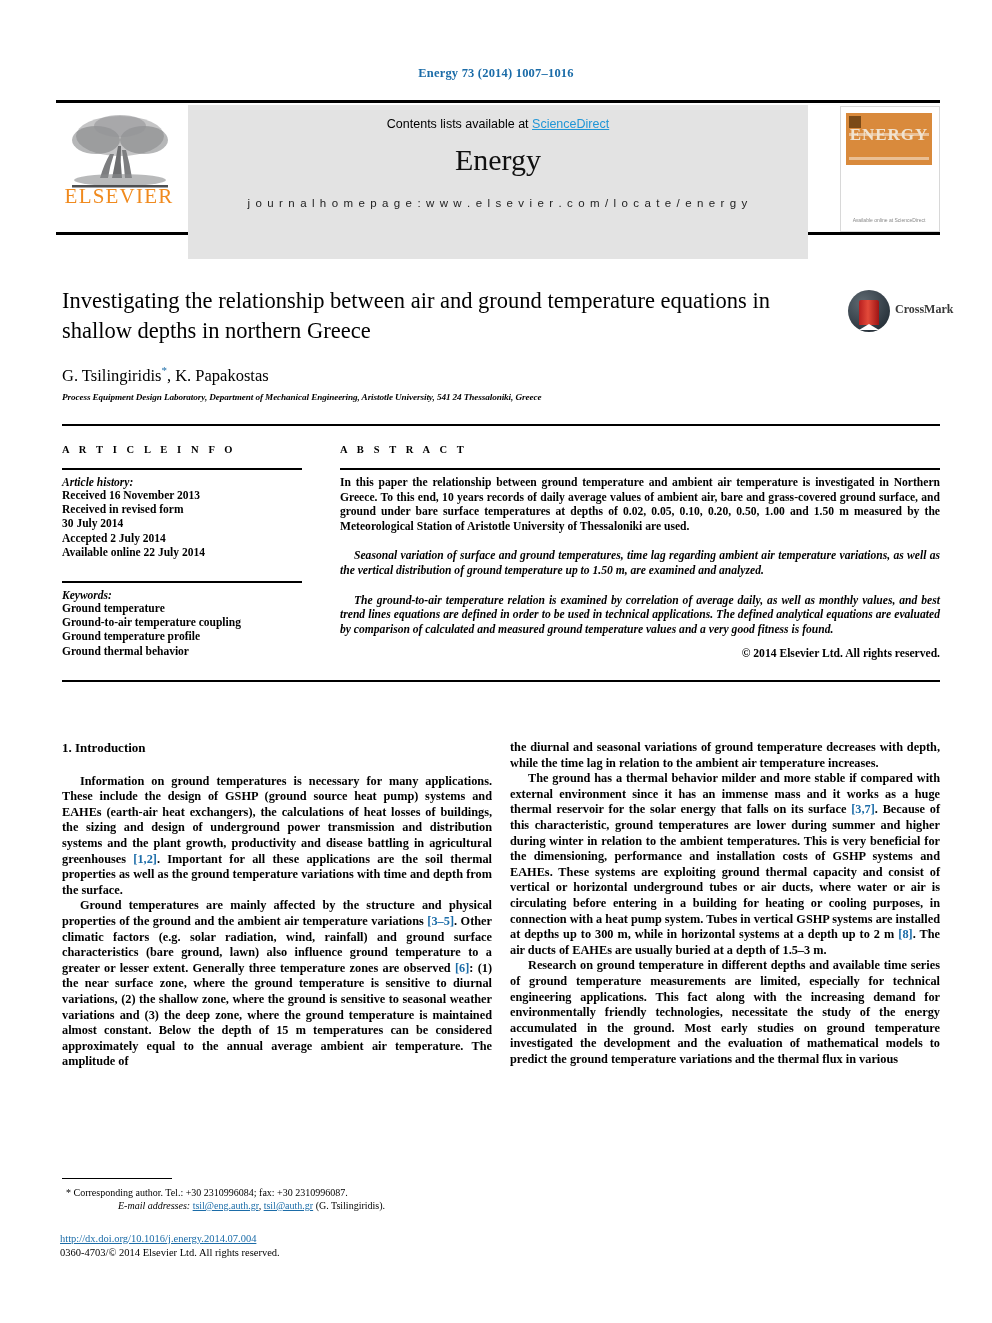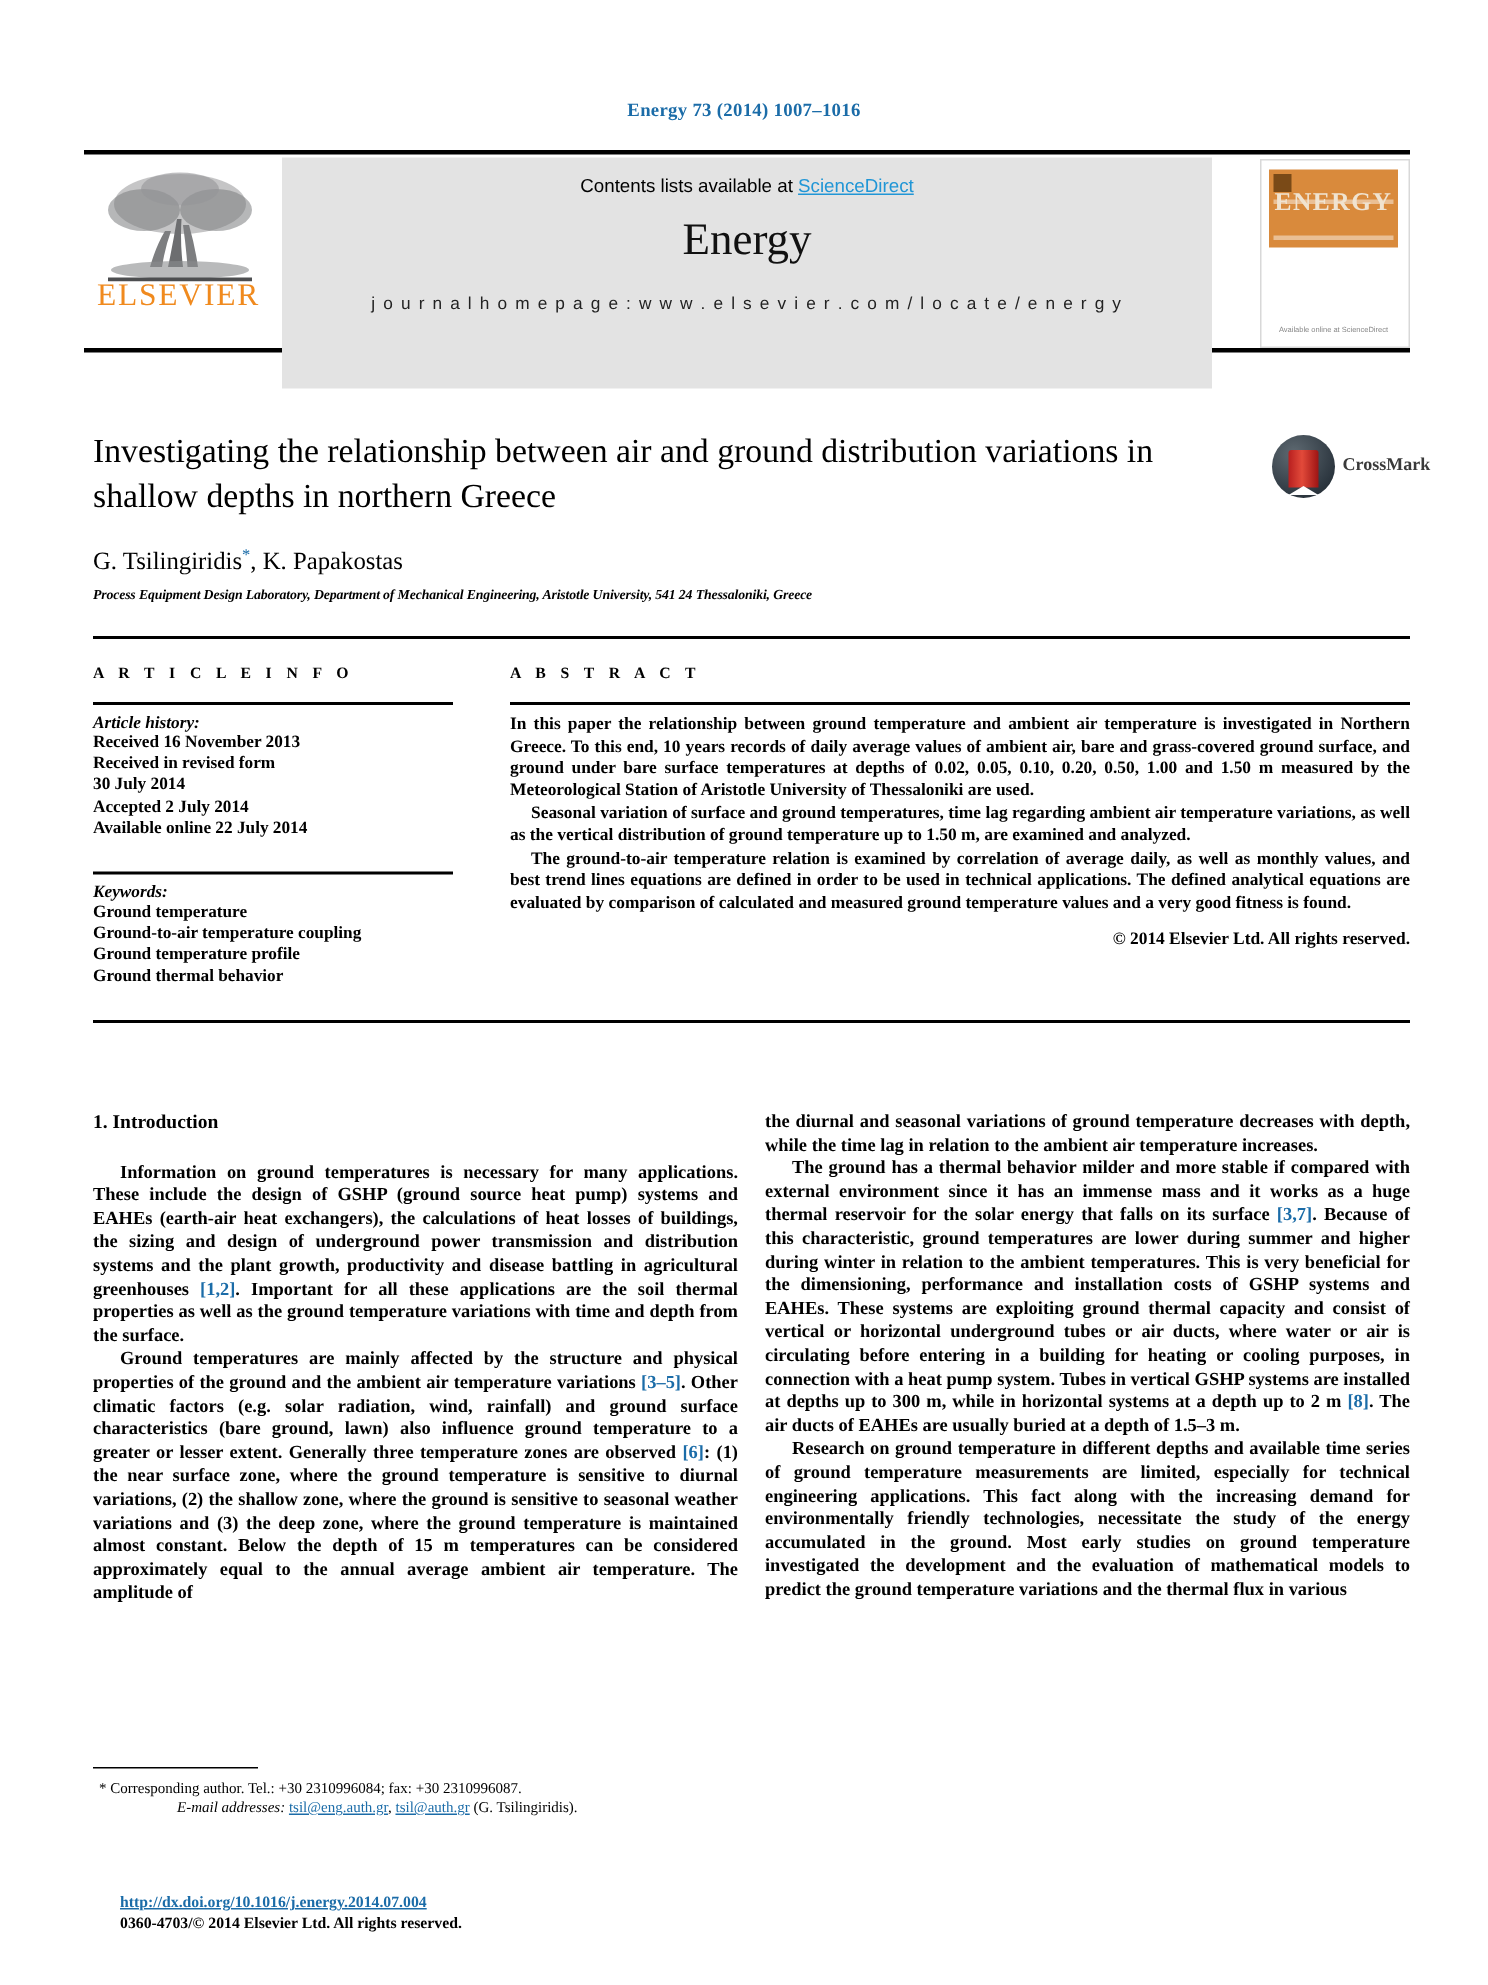--- a/index.html
+++ b/index.html
@@ -324,21 +324,21 @@
     background: #000;
     margin-bottom: 6px;
   }
   .abs-p {
     font-size: 11.6px;
     line-height: 14.6px;
     text-align: justify;
     margin: 0;
     font-weight: bold;
   }
-  .abs-p + .abs-p { text-indent: 14px; margin-top: 1px; }
+  .abs-p + .abs-p { text-indent: 14px; margin-top: 15px; font-style: italic; }
   .copyright {
     margin-top: 10px;
     text-align: right;
     font-size: 11.6px;
     font-weight: bold;
   }
 
   
   .body-col {
     position: absolute;
@@ -376,27 +376,26 @@
     background: #000;
     margin-bottom: 7px;
   }
   .fn-indent { padding-left: 12px; text-indent: -8px; }
   .link { color: #1b6ca8; }
   .fn-em { font-style: italic; margin-left: 44px; }
 
   
   .doi-block {
     position: absolute;
-    left: 80px;
+    left: 60px;
     top: 1232px;
     width: 430px;
     font-size: 10.5px;
     line-height: 14px;
-    font-weight: bold;
-    margin-top: 30px;
+    font-weight: normal;
   }
   .doi-block .doi { color: #1b6ca8; }
 </style>
 </head>
 <body>
 
 <div class="page">
 
   <div class="running-head">Energy 73 (2014) 1007–1016</div>
 
@@ -434,21 +433,21 @@
       <div class="cover-sq"></div>
       <div class="cover-minitext" style="top:26px"></div>
       <div class="cover-energy">ENERGY</div>
       <div class="cover-minitext" style="top:50px"></div>
       <div class="cover-bottom">Available online at
 ScienceDirect</div>
     </div>
   </div>
 
   <div class="title-area">
-    <h1 class="paper-title">Investigating the relationship between air and ground distribution variations in shallow depths in northern Greece</h1>
+    <h1 class="paper-title">Investigating the relationship between air and ground temperature equations in shallow depths in northern Greece</h1>
     <div class="authors"><span>G. Tsilingiridis</span><sup>*</sup><span>, K. Papakostas</span></div>
     <div class="affiliation">Process Equipment Design Laboratory, Department of Mechanical Engineering, Aristotle University, 541 24 Thessaloniki, Greece</div>
   </div>
 
   <div class="crossmark">
     <div class="cm-disc">
         <div class="cm-book"></div>
       </div>
     <div class="cm-text">CrossMark</div>
   </div>

